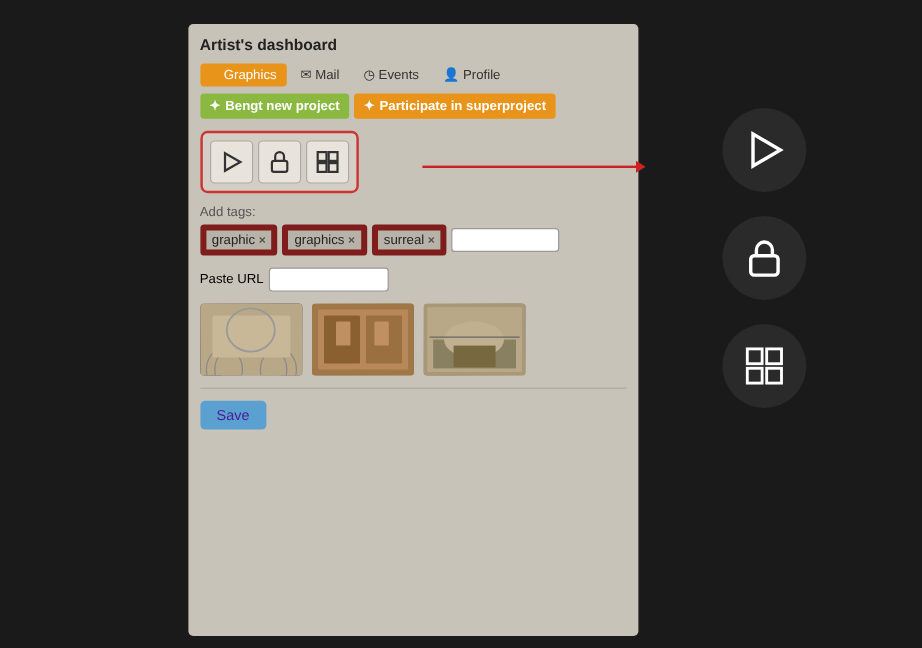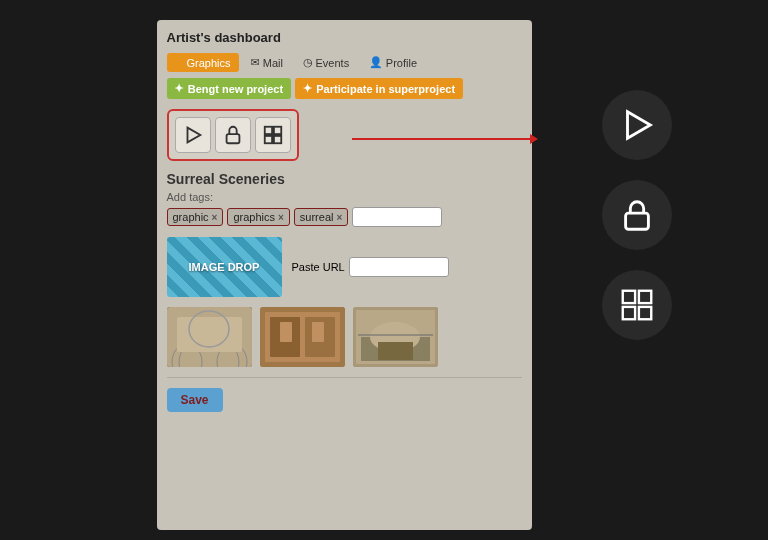--- a/index.html
+++ b/index.html
@@ -136,21 +136,21 @@
       display: flex;
       align-items: center;
       gap: 4px;
       flex-wrap: wrap;
     }
 
     .tag {
       display: flex;
       align-items: center;
       background: #b8b3a8;
-      border: 1px solid #7f1d1d;
+      border: 5px solid #7f1d1d;
       border-radius: 3px;
       padding: 2px 5px;
       font-size: 11px;
       color: #222;
       gap: 3px;
     }
 
     .tag-remove {
       cursor: pointer;
       font-size: 10px;
@@ -259,26 +259,26 @@
     .save-bar {
       display: flex;
       justify-content: flex-start;
       padding-top: 10px;
       border-top: 1px solid #b0ab9f;
       margin-top: auto;
     }
 
     .save-btn {
       background: #5aa0d0;
-      color: #7f1d1d;
+      color: #4c1d95;
       border: none;
       border-radius: 4px;
       padding: 5px 14px;
       font-size: 12px;
-      font-weight: bold;
+      font-weight: normal;
       cursor: pointer;
     }
 
     
     .big-icons {
       position: absolute;
       right: -140px;
       top: 80px;
       display: flex;
       flex-direction: column;
@@ -413,21 +413,20 @@
           <rect x="3" y="3" width="8" height="8" fill="none" stroke="#333" stroke-width="2"></rect>
           <rect x="13" y="3" width="8" height="8" fill="none" stroke="#333" stroke-width="2"></rect>
           <rect x="3" y="13" width="8" height="8" fill="none" stroke="#333" stroke-width="2"></rect>
           <rect x="13" y="13" width="8" height="8" fill="none" stroke="#333" stroke-width="2"></rect>
         </svg>
       </div>
     </div>
 
     <div class="arrow-line"></div>
 
-    <div class="project-title">Surreal Sceneries</div>
 
     <div class="tags-section">
       <div class="tags-label">Add tags:</div>
       <div class="tags-row">
         <div class="tag">
           <span>graphic</span>
           <span class="tag-remove">×</span>
         </div>
         <div class="tag">
           <span>graphics</span>
@@ -435,23 +434,20 @@
         </div>
         <div class="tag">
           <span>surreal</span>
           <span class="tag-remove">×</span>
         </div>
         <input class="tag-input" type="text" style="">
       </div>
     </div>
 
     <div class="image-drop-section">
-      <div class="image-drop-box">
-        <span class="image-drop-label">IMAGE DROP</span>
-      </div>
       <div class="paste-url-section">
         <span>Paste URL</span>
         <input class="paste-url-input" type="text" style="">
       </div>
     </div>
 
     <div class="thumbnails-row">
       <div class="thumbnail thumb-1">
         <div class="thumb-arch"></div>
         <svg width="85" height="60" style="position:absolute;top:0;left:0;">

